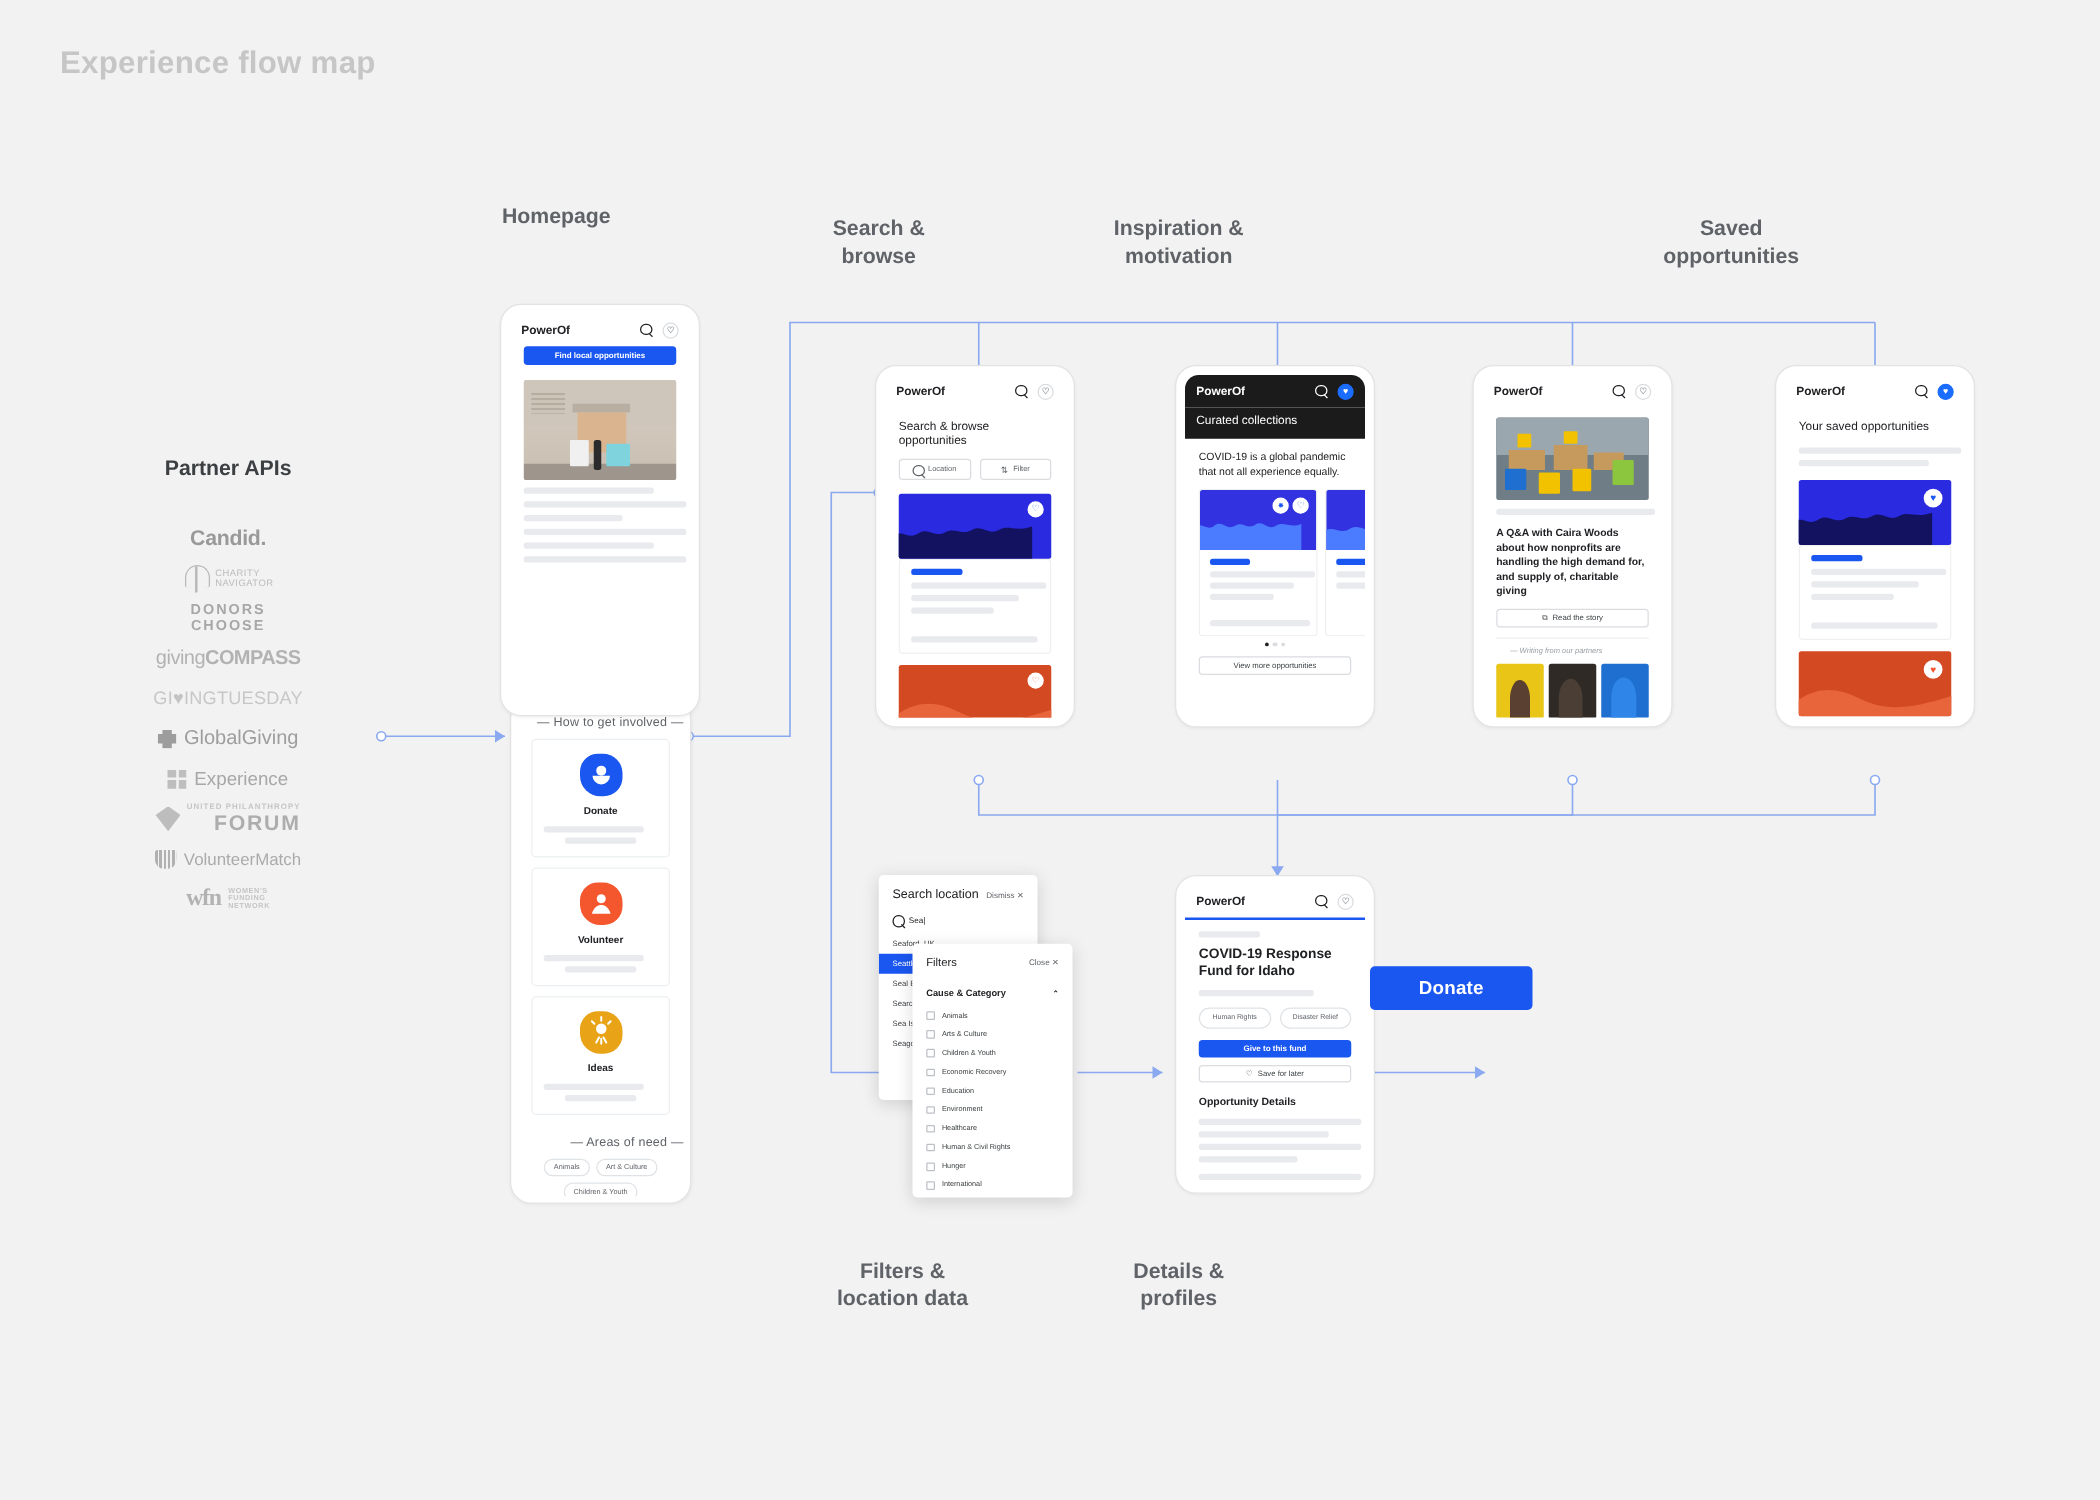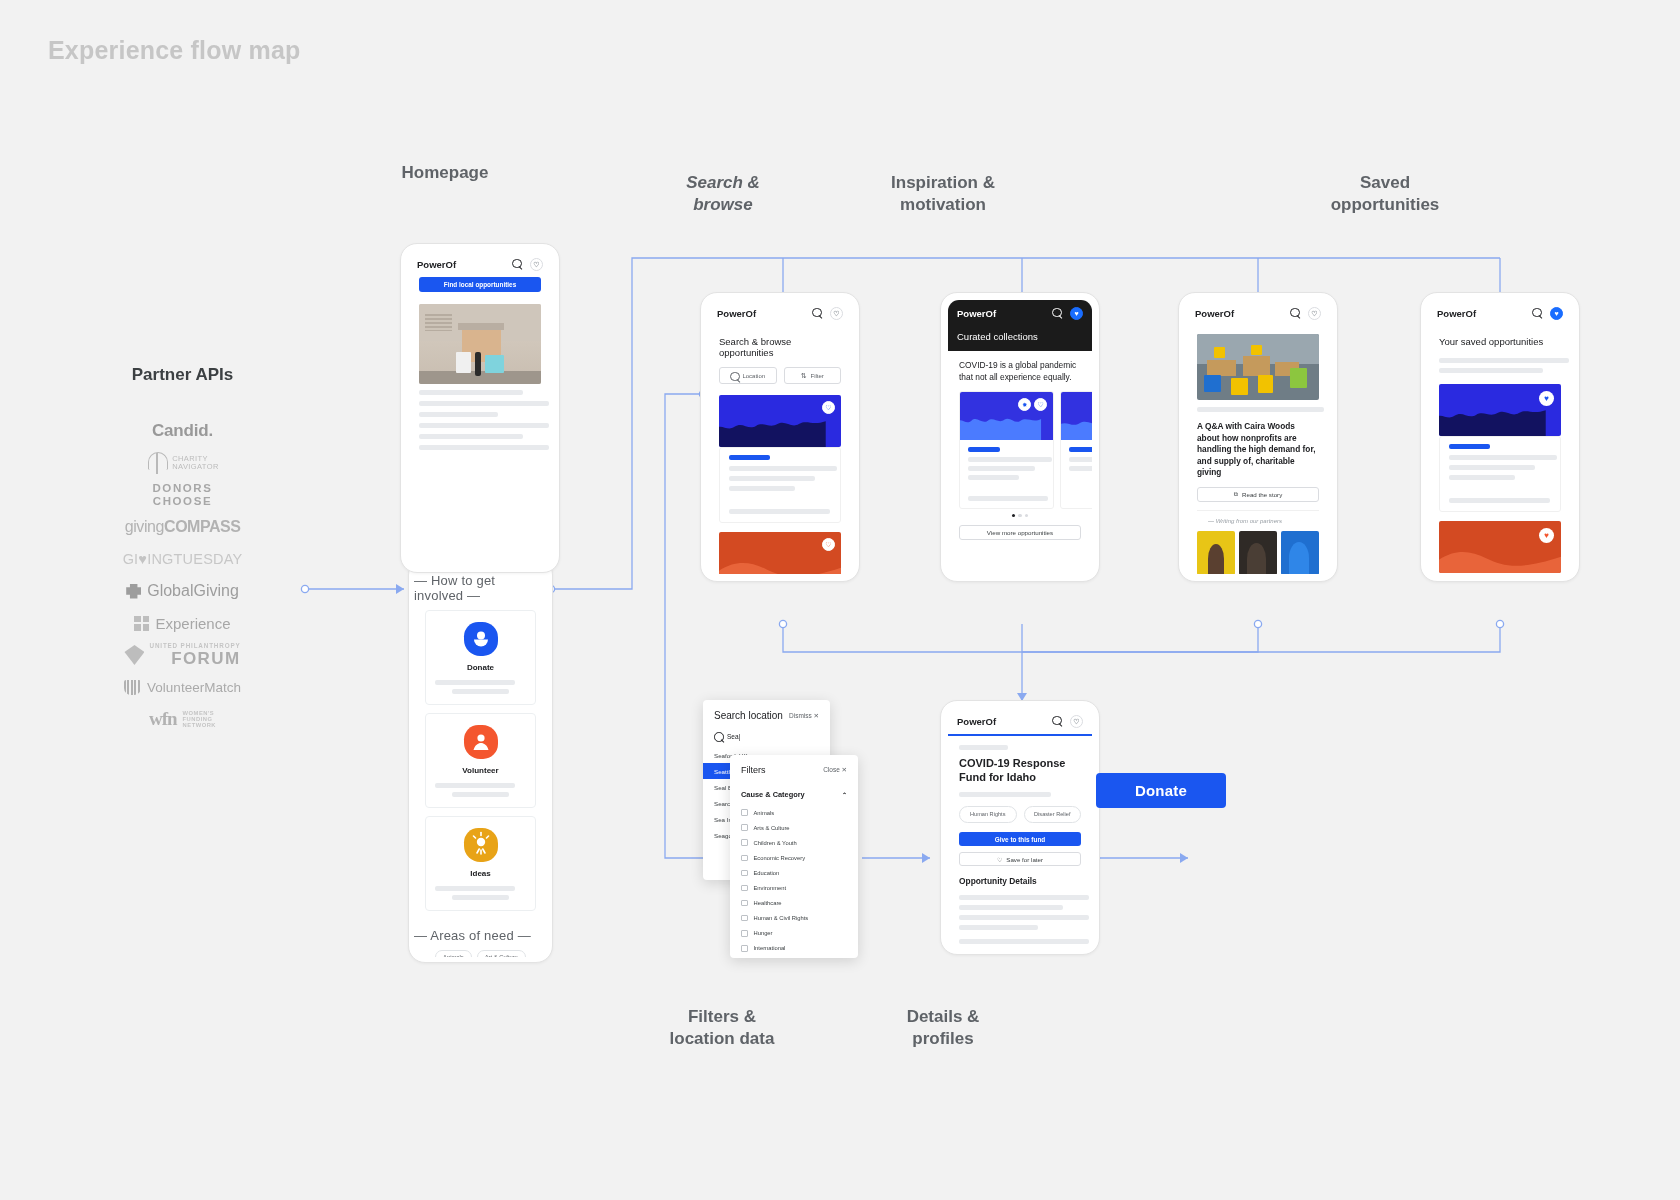--- a/index.html
+++ b/index.html
@@ -108,21 +108,21 @@
   .photo .awn{position:absolute;left:32%;top:24%;width:38%;height:9%;background:#b9aea2;}
   .photo .door{position:absolute;left:35%;top:33%;width:32%;height:40%;background:#d9b48e;}
   .photo .cart{position:absolute;bottom:14%;left:30%;width:13%;height:26%;background:#f0f0f0;border-radius:1px;}
   .photo .cart2{position:absolute;bottom:14%;left:54%;width:16%;height:22%;background:#7fd3dd;border-radius:1px;}
   .photo .pers{position:absolute;bottom:10%;left:46%;width:5%;height:30%;background:#2b2b2b;border-radius:2px;}
   .photo .grnd{position:absolute;left:0;bottom:0;right:0;height:16%;background:#9e968c;}
   .sk{background:#e8eaed;border-radius:2px;height:5px;margin:6px 11px 0;}
   .sk.s{width:55%;} .sk.m{width:72%;} .sk.l{width:90%;}
 
   
-  .sect-label{font-size:13px;color:#5f6368;text-align:left;padding:9px 0 7px;letter-spacing:.2px;}
+  .sect-label{font-size:10px;color:#5f6368;text-align:right;padding:9px 0 7px;letter-spacing:.2px;}
   .card{border:1px solid #eceff1;border-radius:4px;margin:0 11px 8px;padding:11px 9px 10px;text-align:center;}
   .blob{width:34px;height:34px;margin:0 auto 7px;position:relative;}
   .blob .bg{position:absolute;inset:0;border-radius:42% 46% 44% 48%;}
   .blob .bg.b{background:#1a56f0;} .blob .bg.o{background:#f4562e;} .blob .bg.y{background:#e8a317;}
   .blob svg{position:absolute;inset:0;}
   .card-title{font-size:8px;font-weight:700;color:#202124;margin-bottom:8px;}
   .chips{display:flex;flex-wrap:wrap;gap:5px;justify-content:center;padding:0 10px;}
   .chip{border:1px solid #e0e3e6;border-radius:20px;font-size:5.8px;color:#5f6368;padding:3.2px 7px;background:#fff;white-space:nowrap;}
 
   
@@ -197,21 +197,21 @@
 </head>
 <body>
 
 <div class="canvas">
 
   <div class="page-title">Experience flow map</div>
 
   <div class="col-head" style="left:335px;top:162px;">
     <span>Homepage</span>
   </div>
-  <div class="col-head" style="left:613px;top:150px;white-space:pre-line;font-style:italic;">
+  <div class="col-head" style="left:593px;top:150px;white-space:pre-line;">
     <span>Search &amp;
 browse</span>
   </div>
   <div class="col-head" style="left:833px;top:150px;white-space:pre-line;">
     <span>Inspiration &amp;
 motivation</span>
   </div>
   <div class="col-head" style="left:1275px;top:150px;white-space:pre-line;">
     <span>Saved
 opportunities</span>

